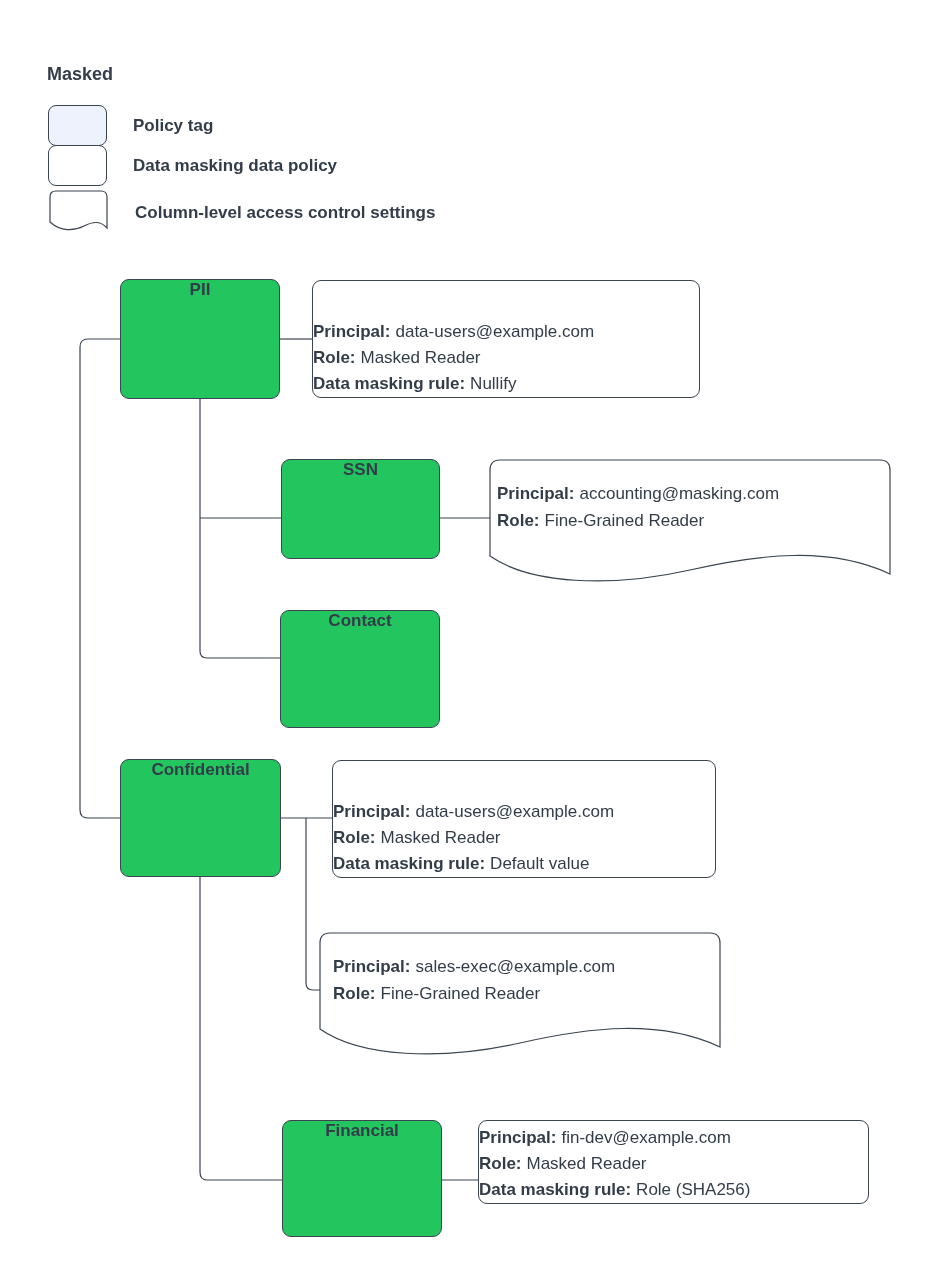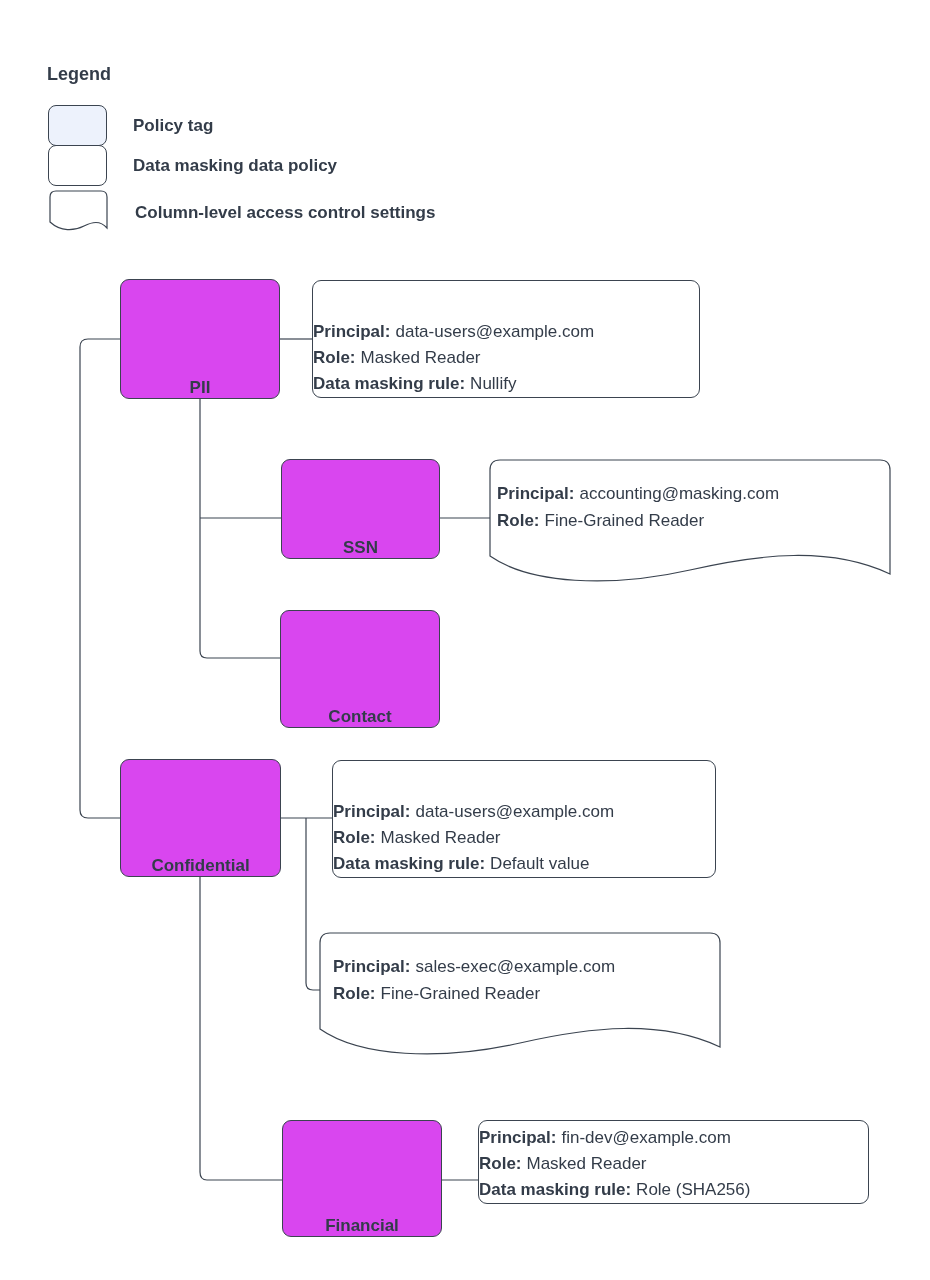--- a/index.html
+++ b/index.html
@@ -53,25 +53,25 @@
   .legend-label {
     font-size: 17px;
     font-weight: bold;
     white-space: nowrap;
   }
   .doc-swatch { flex: 0 0 auto; display: block; }
 
   
   .tagnode {
     position: absolute;
-    background: #d946ef;
+    background: #22c55e;
     border: 1.2px solid #3b4450;
     border-radius: 9px;
     display: flex;
-    align-items: flex-end;
+    align-items: flex-start;
     justify-content: center;
     font-size: 17px;
     font-weight: bold;
   }
 
   
   .policybox {
     position: absolute;
     background: #ffffff;
     border: 1.2px solid #3b4450;
@@ -106,21 +106,21 @@
     <path d="M 440 518 L 490 518"></path>
     <path d="M 281 818 L 332 818"></path>
     <path d="M 306 818 L 306 983 Q 306 990 313 990 L 320 990"></path>
     <path d="M 200 877 L 200 1172 Q 200 1180 207 1180 L 282 1180"></path>
     <path d="M 442 1180 L 478 1180"></path>
 
     <path class="shape" d="M 500 460 L 880 460 Q 890 460 890 470 L 890 574 C 830 546 760 554 690 570 C 610 588 530 584 490 556 L 490 470 Q 490 460 500 460 Z"></path>
     <path class="shape" d="M 330 933 L 710 933 Q 720 933 720 943 L 720 1047 C 660 1019 590 1027 520 1043 C 440 1061 360 1057 320 1029 L 320 943 Q 320 933 330 933 Z"></path>
   </svg>
 
-  <div class="legend-title">Legend</div>
+  <div class="legend-title">Masked</div>
 
   <div class="legend-row" style="top:105px;">
     <div class="swatch blue"></div>
     <div class="legend-label">Policy tag</div>
   </div>
 
   <div class="legend-row" style="top:145px;">
     <div class="swatch white"></div>
     <div class="legend-label">Data masking data policy</div>
   </div>

